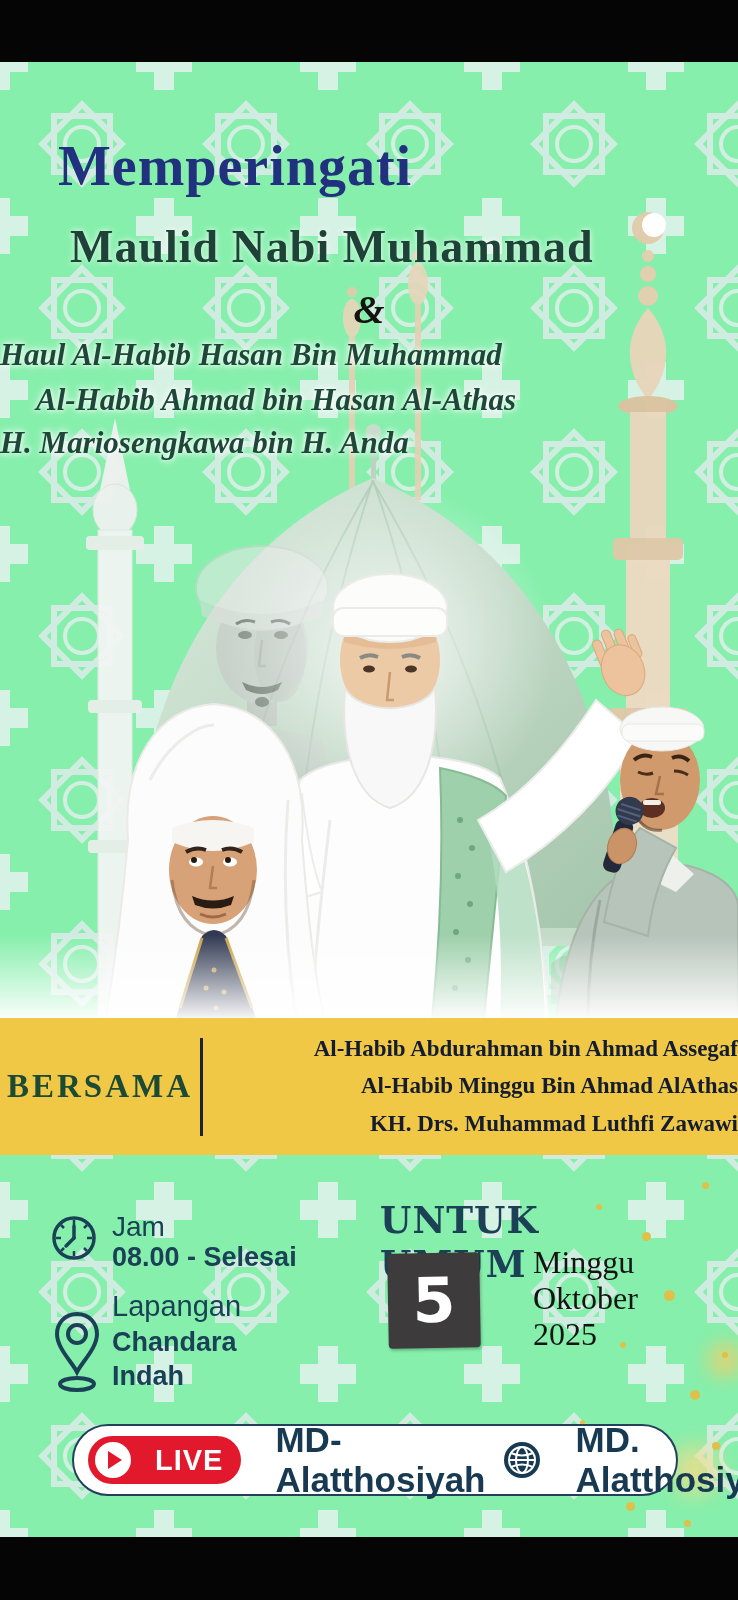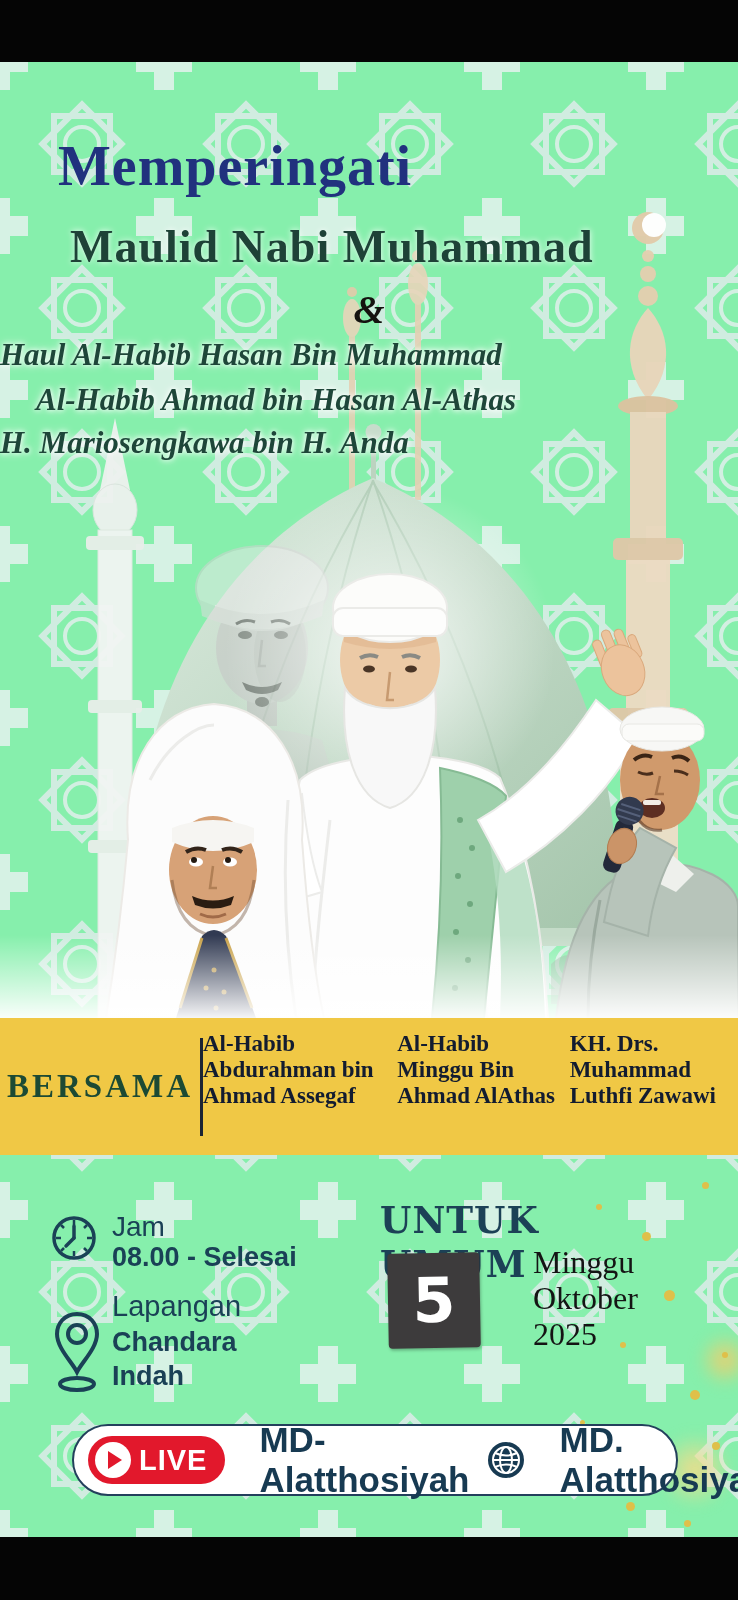--- a/index.html
+++ b/index.html
@@ -40,21 +40,21 @@
   .bersama-band{
     position:absolute;left:0;top:1018px;width:738px;height:137px;z-index:3;
     background:#f0c845;display:flex;align-items:center;
   }
   .bersama-label{
     width:200px;text-align:center;
     font-family:"Liberation Serif",serif;font-weight:600;
     font-size:33px;color:#1c4a34;letter-spacing:3px;
   }
   .bersama-divider{width:3px;height:98px;background:#1b2433;}
-  .speaker-list{flex:1;display:flex;flex-direction:row;justify-content:space-around;height:112px;}
+  .speaker-list{flex:1;display:flex;flex-direction:column;justify-content:space-around;height:112px;text-align:right;}
   .speaker{
     font-family:"Liberation Serif",serif;font-weight:700;
     font-size:23px;color:#131c30;
   }
 
   .info-navy{color:#1a4156;}
   .time-label{position:absolute;left:112px;top:1211px;z-index:2;font-size:28px;font-weight:500;}
   .time-value{position:absolute;left:112px;top:1242px;z-index:2;font-size:27px;font-weight:700;}
   .clock-icon{position:absolute;left:50px;top:1214px;z-index:2;}
 
@@ -79,21 +79,21 @@
   .venue-1{position:absolute;left:112px;top:1327px;z-index:2;font-size:27px;font-weight:700;}
   .venue-2{position:absolute;left:112px;top:1361px;z-index:2;font-size:27px;font-weight:700;}
 
   .live-bar{
     position:absolute;left:72px;top:1424px;width:606px;height:72px;z-index:2;
     background:#ffffff;border:2.5px solid #23405c;border-radius:40px;
     display:flex;align-items:center;gap:16px;padding:0 14px;box-sizing:border-box;
   }
   .live-pill{
     background:#e2182c;border-radius:26px;height:48px;display:flex;align-items:center;
-    gap:8px;padding:0 18px 0 7px;
+    gap:24px;padding:0 18px 0 7px;
   }
   .play-circle{
     width:36px;height:36px;border-radius:50%;background:#ffffff;
     display:flex;align-items:center;justify-content:center;
   }
   .play-triangle{
     width:0;height:0;border-top:9px solid transparent;border-bottom:9px solid transparent;
     border-left:14px solid #e2182c;margin-left:4px;
   }
   .live-text{color:#ffffff;font-size:29px;font-weight:700;letter-spacing:1px;}

